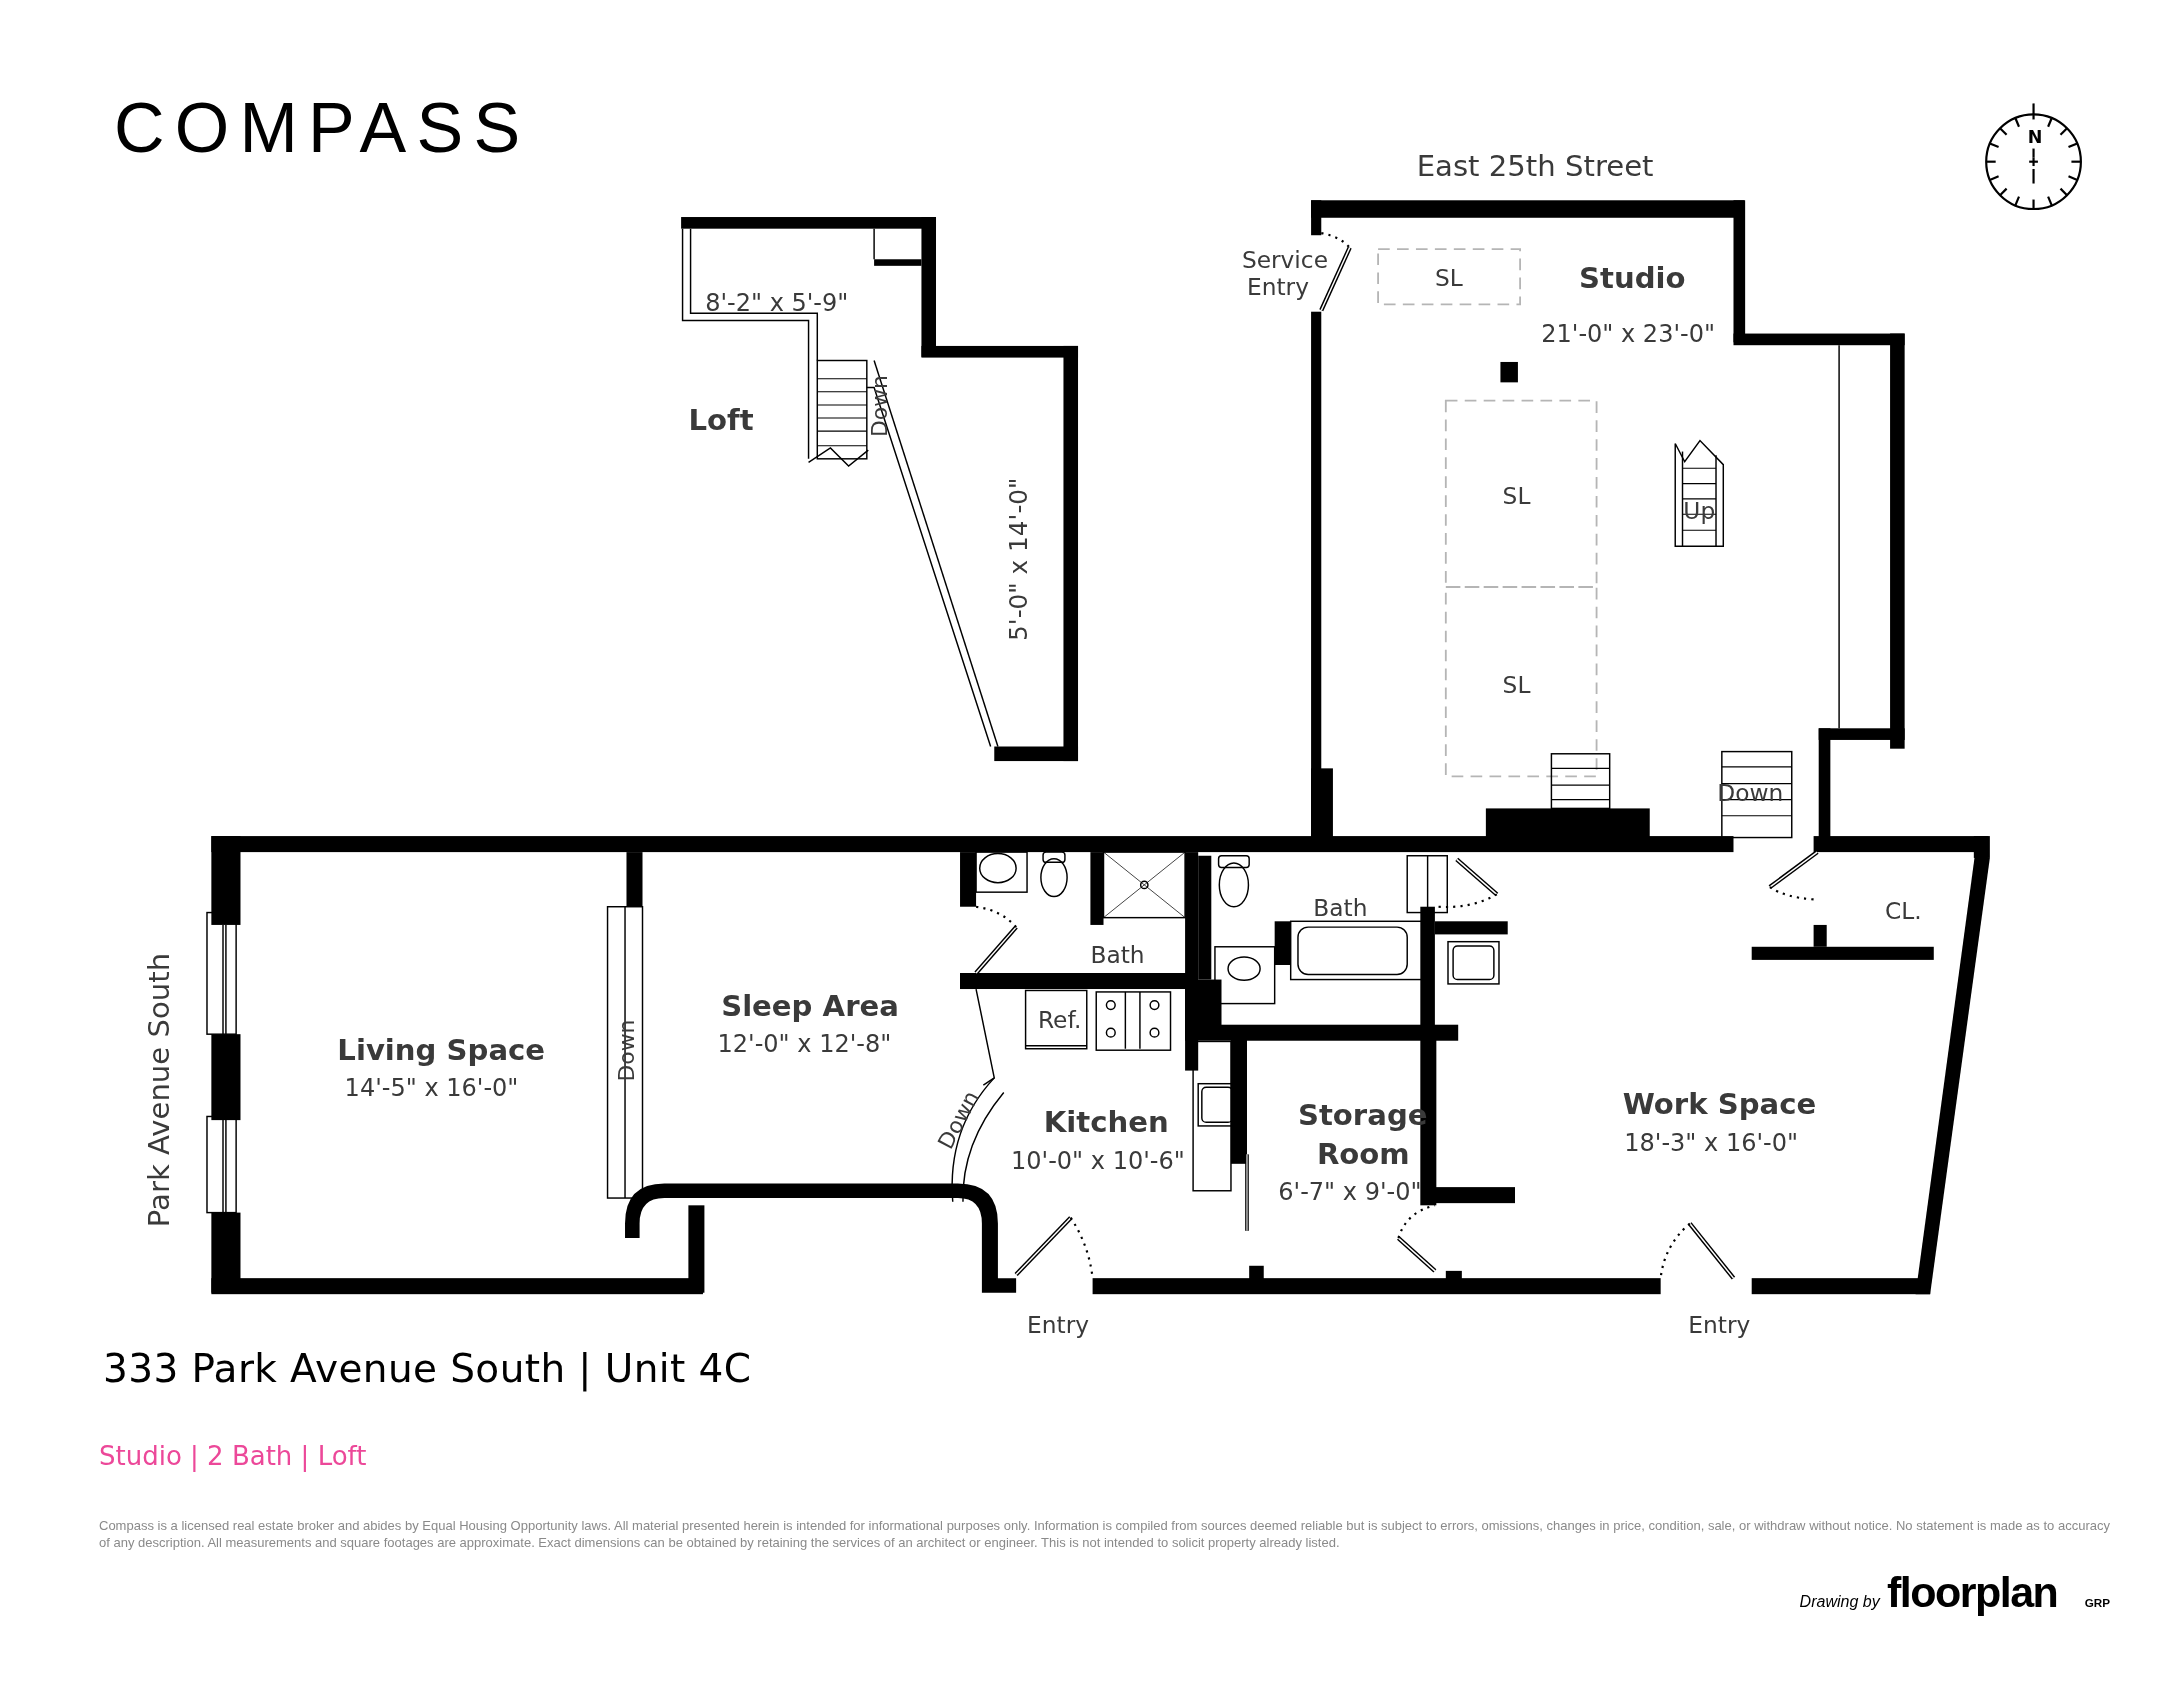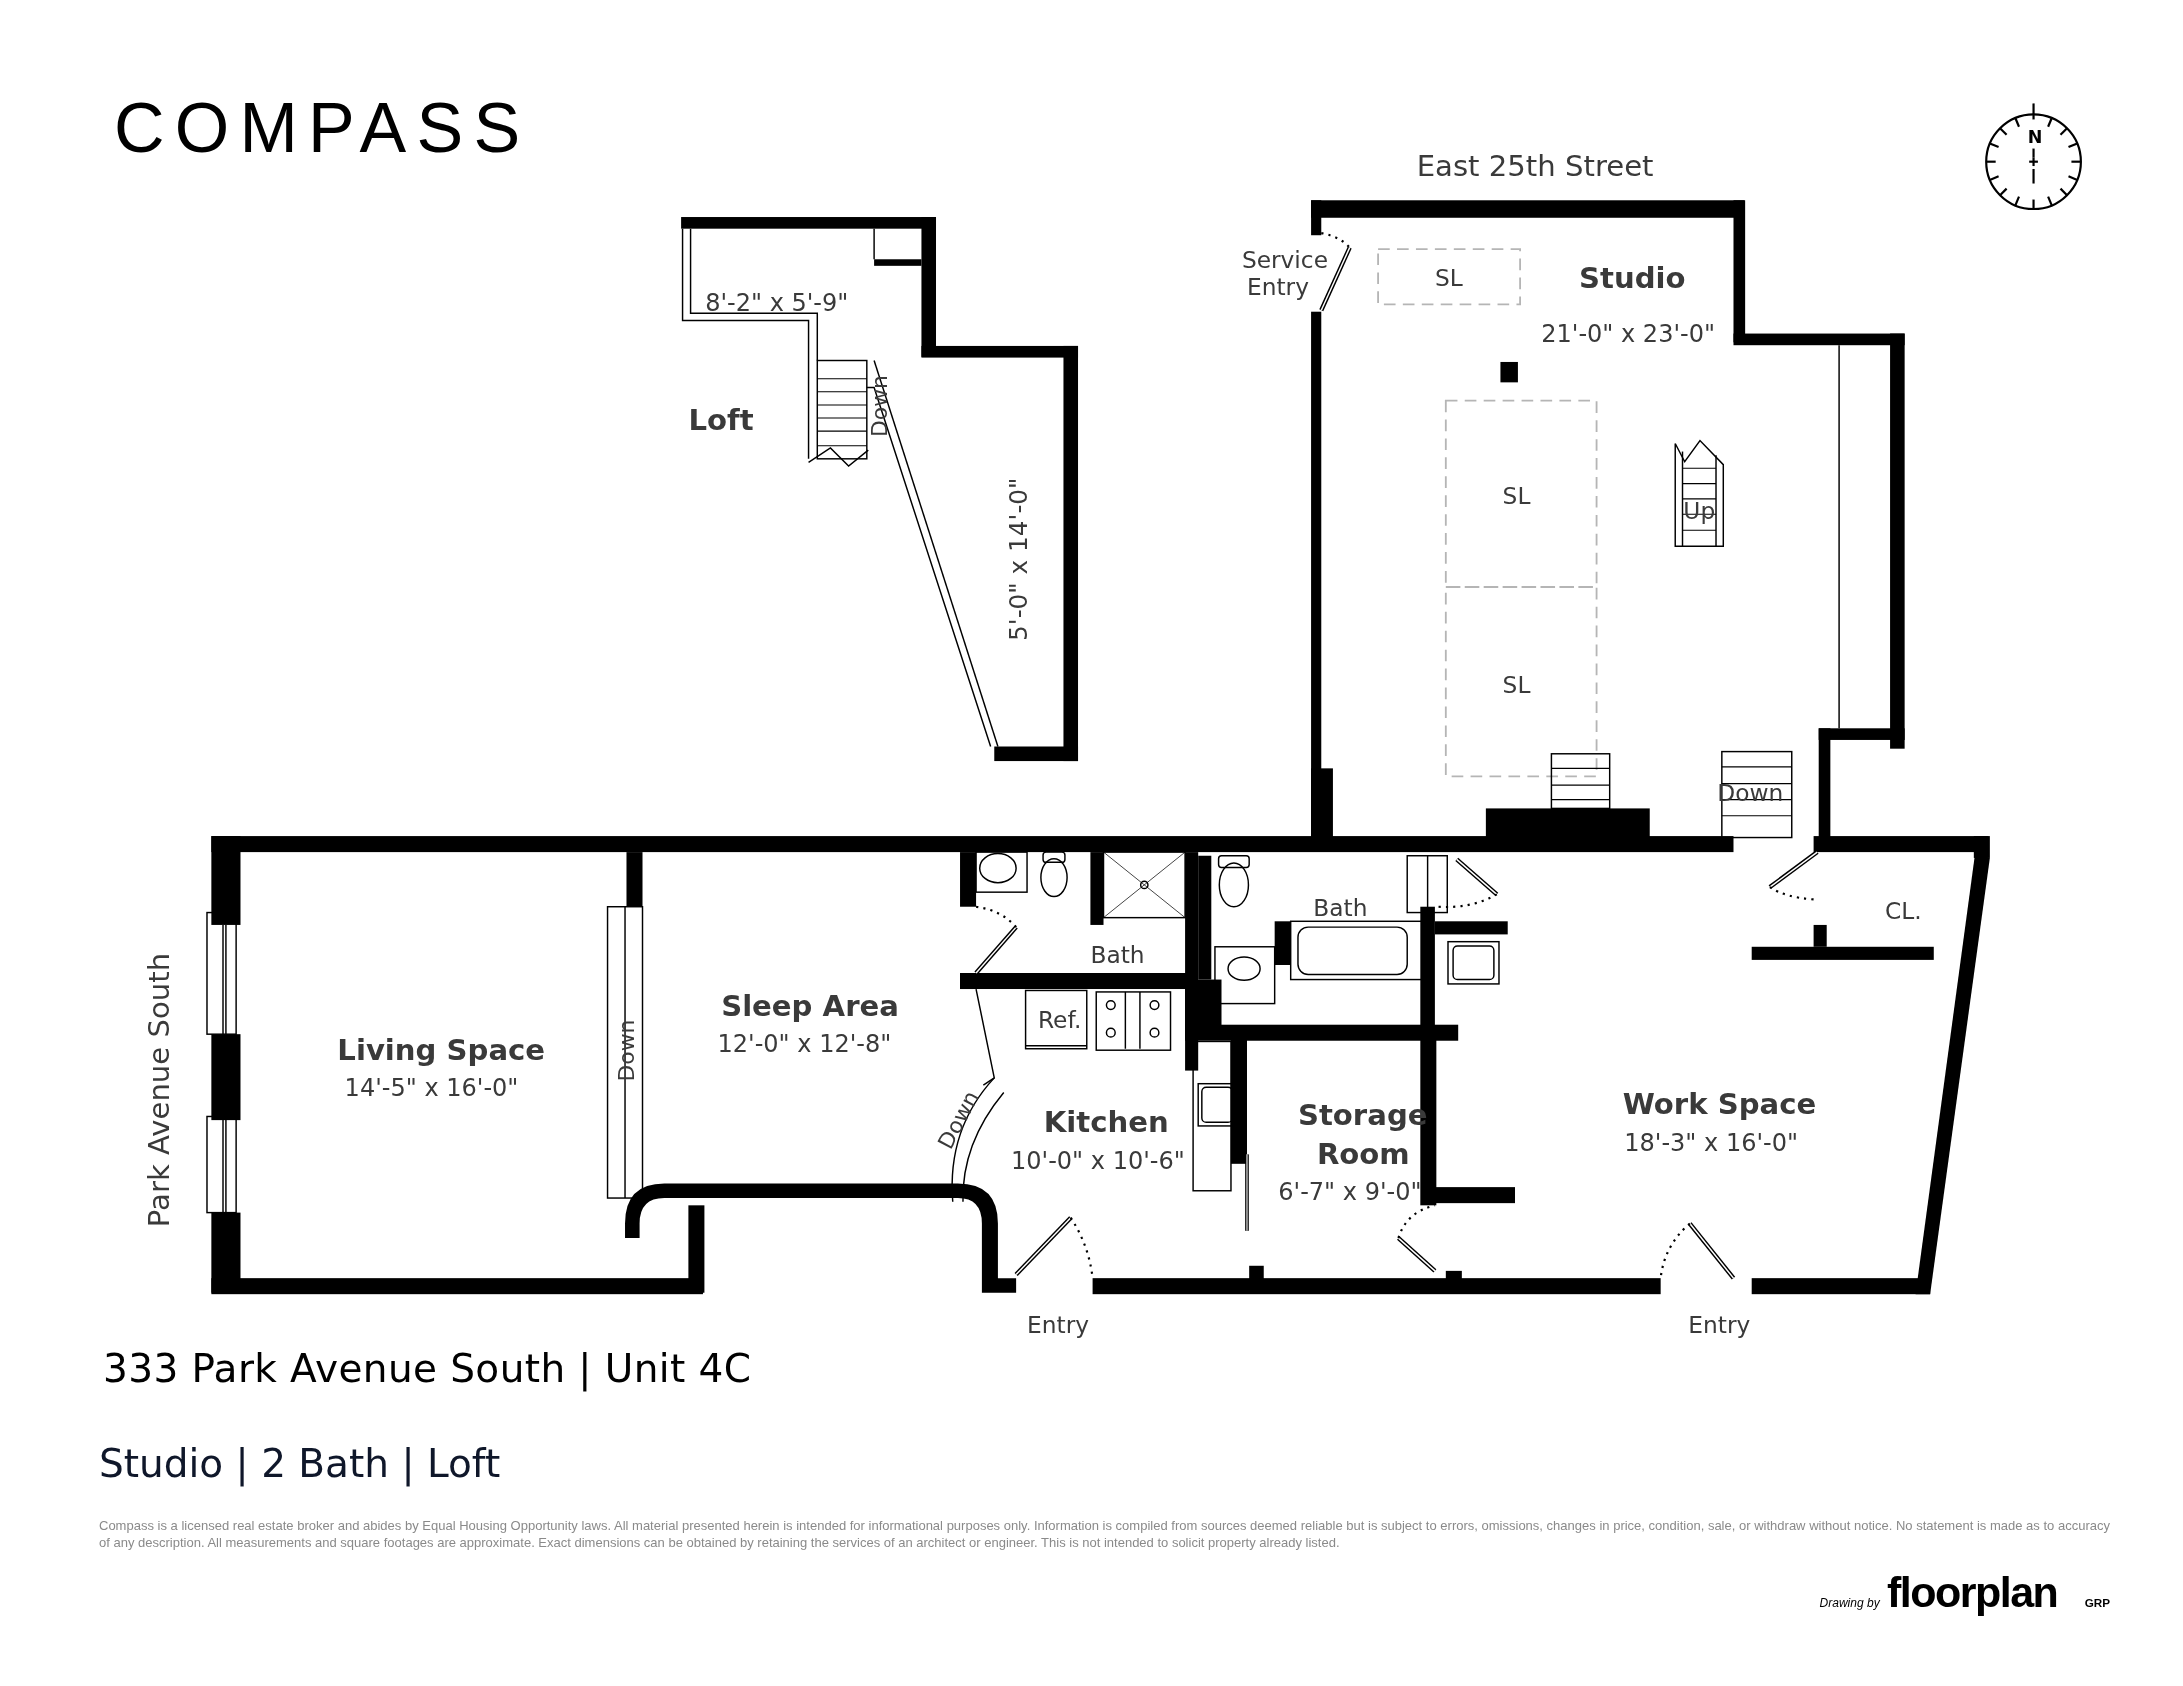--- a/index.html
+++ b/index.html
@@ -1,23 +1,23 @@
 <!DOCTYPE html>
 <html style="font-size:11.7px"><head>
 <meta charset="utf-8">
 <style>
   html, body { margin: 0; padding: 0; background: #ffffff; }
   body { width: 2183px; height: 1686px; position: relative; overflow: hidden; font-family: "DejaVu Sans", sans-serif; }
   #plan { position: absolute; left: 0; top: 0; width: 2183px; height: 1686px; }
   .brand { position: absolute; left: 98px; top: 93px; font-family: "Liberation Sans", sans-serif; font-size: 70px; letter-spacing: 10.2px; color: #000; font-weight: 400; line-height: 1; margin-left: 16px; }
   .title { position: absolute; left: 103px; top: 1346px; font-family: "DejaVu Sans", sans-serif; font-size: 39px; color: #000; font-weight: 500; letter-spacing: 0.4px; }
-  .subtitle { position: absolute; left: 99px; top: 1441px; font-family: "DejaVu Sans", sans-serif; font-size: 39px; color: #0f172a; }
+  .subtitle { position: absolute; left: 99px; top: 1441px; font-family: "DejaVu Sans", sans-serif; font-size: 26px; color: #ec4899; }
   .disclaimer { position: absolute; left: 99px; top: 1517px; width: 2011px; font-family: "Liberation Sans", sans-serif; font-size: 13px; line-height: 17px; color: #8a8a8a; text-align: justify; }
   .credit { position: absolute; right: 73px; top: 1568px; display: flex; align-items: baseline; gap: 7.3px; }
-  .credit .by { font-family: "Liberation Sans", sans-serif; font-style: italic; font-size: 12px; color: #000; }
+  .credit .by { font-family: "Liberation Sans", sans-serif; font-style: italic; font-size: 16px; color: #000; }
   .credit .fp { font-family: "Liberation Sans", sans-serif; font-weight: 700; font-size: 43px; color: #000000; letter-spacing: -1.5px; }
   .credit .grp { font-family: "Liberation Sans", sans-serif; font-weight: 700; font-size: 11.7px; color: #000; margin-left: 20px; }
   svg text { font-family: "DejaVu Sans", sans-serif; fill: #3e3e3e; }
   .room-name { font-size: 40px; font-weight: 700; fill: #3a3a3a; }
   .room-dim { font-size: 33px; fill: #3a3a3a; }
   .small-lbl { font-size: 32px; fill: #3a3a3a; }
   .street { font-size: 40px; fill: #3a3a3a; font-weight: 500; }
   .wall { fill: #000; }
   .thin { fill: none; stroke: #000; stroke-width: 2; }
   .dash { fill: none; stroke: #b5b5b5; stroke-width: 2.5; stroke-dasharray: 16 10; }

